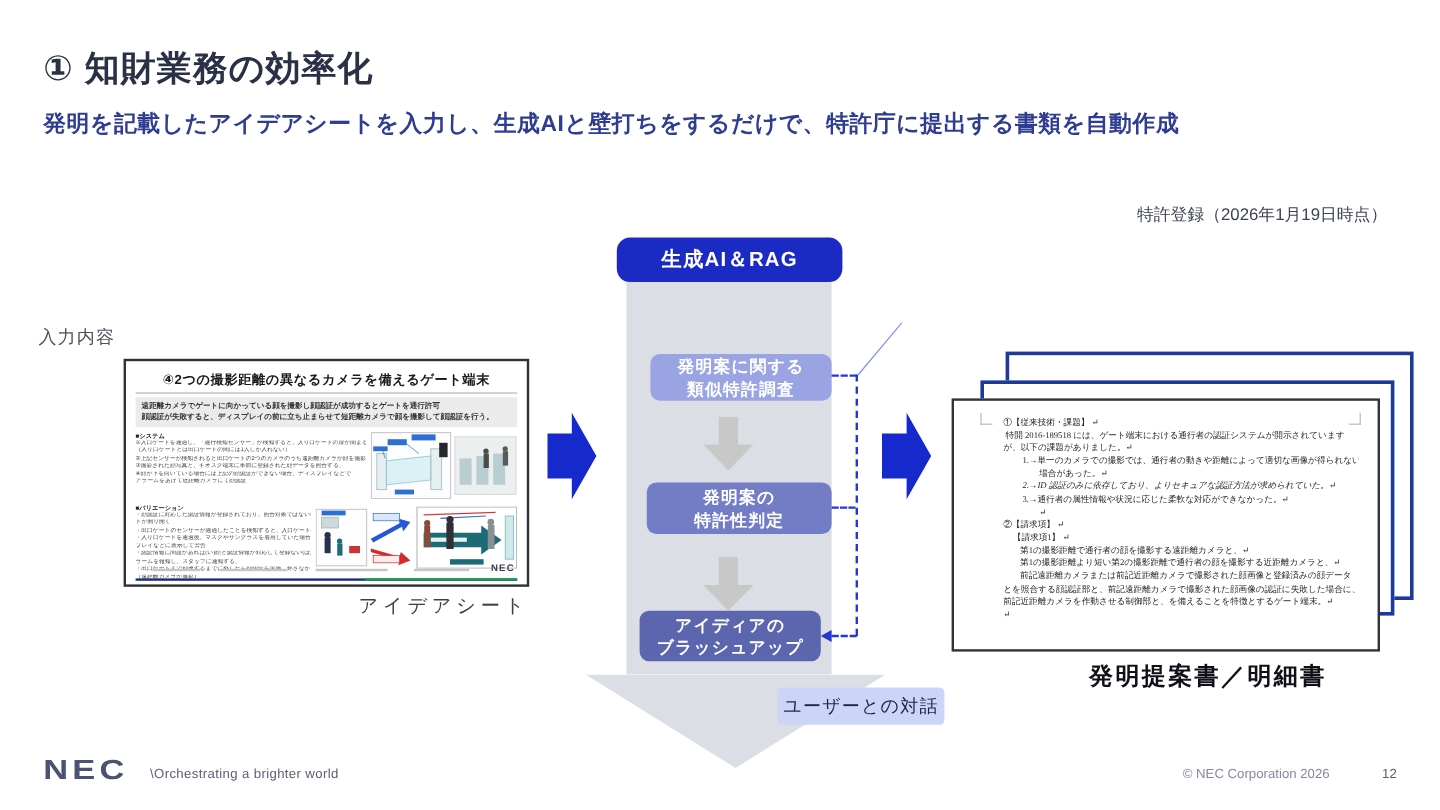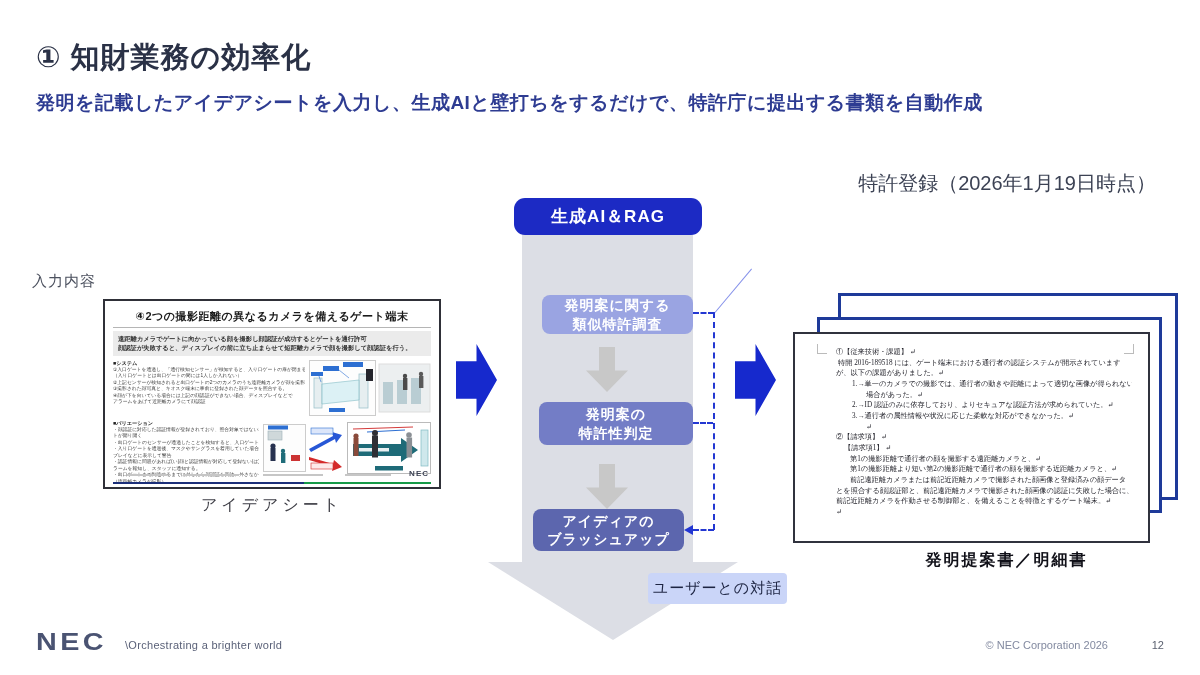--- a/index.html
+++ b/index.html
@@ -3,37 +3,37 @@
 <meta charset="utf-8">
 <style>
   * { margin:0; padding:0; box-sizing:border-box; }
   html,body { background:#ffffff; }
   body { font-family:"Liberation Sans","DejaVu Sans",sans-serif; }
   .slide { position:relative; width:1200px; height:675px; background:#fff; overflow:hidden; }
 
   
   .title { position:absolute; left:36px; top:38px; font-size:29px; font-weight:bold; color:#2a3146; letter-spacing:1px; }
   .subtitle { position:absolute; left:36px; top:90px; font-size:19px; font-weight:bold; color:#2e3c92; letter-spacing:0.5px; }
-  .patent-note { position:absolute; right:44px; top:170px; font-size:20px; color:#3c4254; }
+  .patent-note { position:absolute; right:44px; top:170px; font-size:14px; color:#3c4254; }
 
   
   .input-label { position:absolute; left:32px; top:272px; font-size:15px; color:#4b505e; letter-spacing:1px; }
   .idea-sheet { position:absolute; left:103px; top:299px; width:338px; height:190px; background:#fff; border:2px solid #2f3038; padding:6px 8px 10px 8px; overflow:hidden; }
   .sheet-title { font-size:11px; font-weight:bold; color:#1a1a1a; padding:2px 2px 3px 2px; border-bottom:1px solid #b5b5b5; letter-spacing:0.5px;text-align:center; }
   .sheet-summary { background:#ebebeb; margin-top:3px; padding:3px 5px; font-size:6.3px; font-weight:600; color:#333; line-height:1.5; }
   .sheet-row { display:flex; margin-top:4px; gap:4px; }
   .sheet-col-text { flex:1; min-width:0; }
   .tiny-h { font-size:5.2px; font-weight:bold; color:#222; }
   .tiny-line { font-size:4.8px; color:#3a3a3a; line-height:1.35; white-space:nowrap; overflow:hidden; }
   .sheet-footrow { position:absolute; left:8px; right:8px; bottom:6px; height:10px; }
   .foot-dash { position:absolute; top:3px; height:2px; background:#c6c6c6; }
   .sheet-nec { position:absolute; right:2px; top:-2px; font-size:8px; font-weight:bold; color:#3c4254; letter-spacing:1px; }
   .sheet-bottombar { position:absolute; left:8px; right:8px; bottom:3px; height:2px; background:#1b2f7a; }
   .sheet-bottombar .green { position:absolute; right:0; top:0; width:40%; height:2px; background:#159a48; }
-  .sheet-caption { position:absolute; left:103px; top:495px; width:338px; text-align:center; font-size:16px; color:#3d3d45; letter-spacing:4px; }
+  .sheet-caption { position:absolute; left:103px; top:495px; width:338px; text-align:right; font-size:16px; color:#3d3d45; letter-spacing:4px; }
 
   
   .flow-col { position:absolute; left:522px; top:216px; width:171px; height:346px; background:#dcdee5; }
   .flow-head { position:absolute; left:514px; top:198px; width:188px; height:37px; background:#1c2ac4; border-radius:11px; display:flex; align-items:center; justify-content:center; color:#fff; font-size:17px; font-weight:bold; letter-spacing:1px; }
   .flow-arrowhead { position:absolute; left:488px; top:562px; width:250px; height:78px; background:#dcdee5; clip-path:polygon(0 0,100% 0,50% 100%); }
   .step { position:absolute; border-radius:8px; display:flex; flex-direction:column; align-items:center; justify-content:center; color:#fff; font-size:14px; font-weight:bold; line-height:1.3; letter-spacing:1px; text-align:center; }
   .step1 { left:542px; top:295px; width:151px; height:39px; background:#9aa4e2; }
   .step2 { left:539px; top:402px; width:154px; height:43px; background:#737dc6;align-items:center; }
   .step3 { left:533px; top:509px; width:151px; height:42px; background:#5c66ae;text-align:center; }
   .gray-arrow { position:absolute; width:42px; height:45px; background:#c8c8c8; clip-path:polygon(31% 0,69% 0,69% 52%,100% 52%,50% 100%,0 52%,31% 52%); }
@@ -58,21 +58,21 @@
   .callout-bottom { left:648px; top:573px; width:139px; height:31px; }
 
   
   .page { position:absolute; background:#fff; }
   .page3 { left:838px; top:293px; width:340px; height:207px; border:3px solid #1e3a99; }
   .page2 { left:817px; top:317px; width:345px; height:196px; border:3px solid #1e3a99; }
   .page1 { left:793px; top:332px; width:357px; height:211px; border:2px solid #30323e; padding:13px 16px 6px 41px; overflow:hidden; }
   .crop-tl { position:absolute; left:22px; top:10px; width:10px; height:10px; border-left:1px solid #bbb; border-bottom:1px solid #bbb; }
   .crop-tr { position:absolute; right:14px; top:10px; width:10px; height:10px; border-right:1px solid #bbb; border-bottom:1px solid #bbb; }
   .doc-line { font-family:"Liberation Serif","DejaVu Serif",serif; font-size:7.2px; color:#24242c; line-height:1.48; white-space:nowrap; overflow:hidden; min-height:10.6px; }
-  .doc-caption { position:absolute; left:828px; top:550px; width:357px; text-align:center; font-size:16px; font-weight:bold; color:#101018; letter-spacing:2px; }
+  .doc-caption { position:absolute; left:828px; top:550px; width:357px; text-align:center; font-size:20px; font-weight:bold; color:#101018; letter-spacing:2px; }
 
   
   .nec-logo { position:absolute; left:36px; top:628px; font-size:25px; font-weight:800; color:#4a5372; letter-spacing:3px; transform:scale(1.15,0.92); transform-origin:left center; }
   .tagline { position:absolute; left:125px; top:639px; font-size:11px; color:#5a6178; letter-spacing:0.3px; }
   .copyright { position:absolute; right:92px; top:639px; font-size:11px; color:#838aa0; }
   .page-num { position:absolute; right:36px; top:639px; font-size:11px; color:#5b6170; }
 
   svg { display:block; }
 </style>
 </head>
@@ -219,21 +219,21 @@
   <div class="page page2"></div>
   <div class="page page1">
     <div class="crop-tl"></div>
     <div class="crop-tr"></div>
     <div>
         <div class="doc-line">①【従来技術・課題】 ↵</div>
         <div class="doc-line" style="padding-left: 2px;">特開 2016-189518 には、ゲート端末における通行者の認証システムが開示されています</div>
         <div class="doc-line">が、以下の課題がありました。↵</div>
         <div class="doc-line" style="padding-left: 16px;">1.→単一のカメラでの撮影では、通行者の動きや距離によって適切な画像が得られない</div>
         <div class="doc-line" style="padding-left: 30px;">場合があった。↵</div>
-        <div class="doc-line" style="padding-left: 16px;">2.→ID 認証のみに依存しており、よりセキュアな認証方法が求められていた。↵</div>
+        <div class="doc-line" style="padding-left: 16px; font-style: italic;">2.→ID 認証のみに依存しており、よりセキュアな認証方法が求められていた。↵</div>
         <div class="doc-line" style="padding-left: 16px;">3.→通行者の属性情報や状況に応じた柔軟な対応ができなかった。↵</div>
         <div class="doc-line" style="padding-left: 30px;">↵</div>
         <div class="doc-line">②【請求項】 ↵</div>
         <div class="doc-line" style="padding-left: 8px;">【請求項1】 ↵</div>
         <div class="doc-line" style="padding-left: 14px;">第1の撮影距離で通行者の顔を撮影する遠距離カメラと、↵</div>
         <div class="doc-line" style="padding-left: 14px;">第1の撮影距離より短い第2の撮影距離で通行者の顔を撮影する近距離カメラと、↵</div>
         <div class="doc-line" style="padding-left: 14px;">前記遠距離カメラまたは前記近距離カメラで撮影された顔画像と登録済みの顔データ</div>
         <div class="doc-line">とを照合する顔認証部と、前記遠距離カメラで撮影された顔画像の認証に失敗した場合に、</div>
         <div class="doc-line">前記近距離カメラを作動させる制御部と、を備えることを特徴とするゲート端末。↵</div>
         <div class="doc-line">↵</div>

